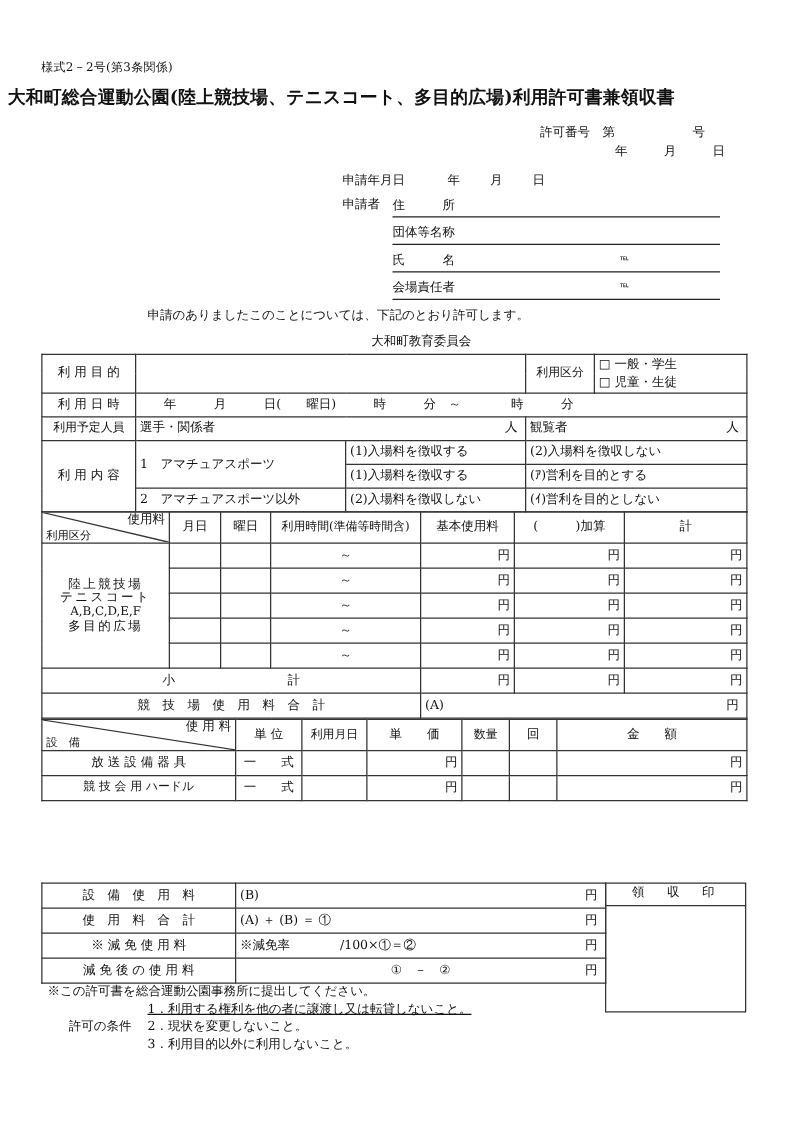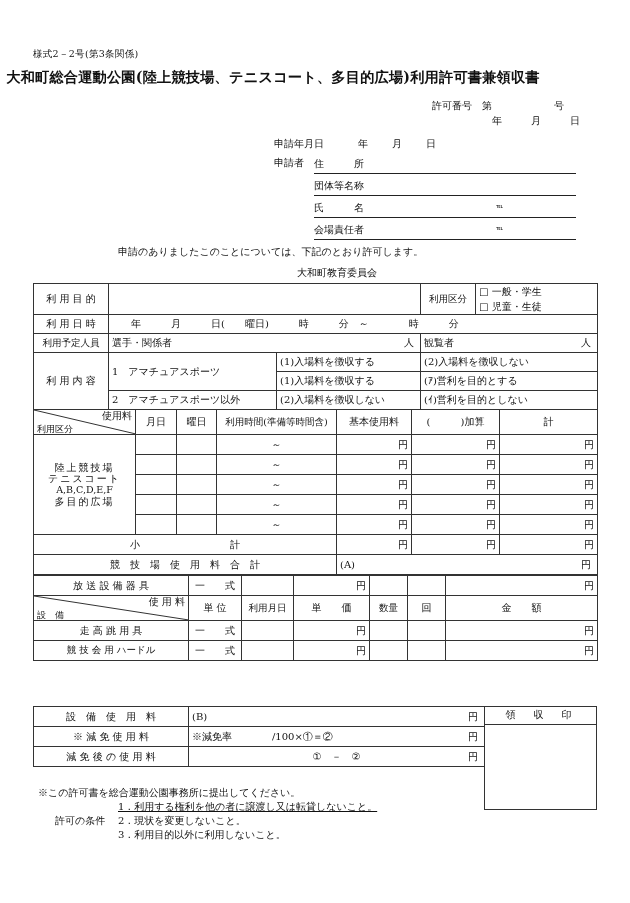--- a/index.html
+++ b/index.html
@@ -413,46 +413,37 @@
       <col style="width:155px">
         <col style="width:53px">
         <col style="width:52px">
       <col style="width:76px">
         <col style="width:38px">
         <col style="width:38px">
         <col style="width:152px">
     </colgroup>
     <tbody>
         <tr>
-      <td class="c">放 送 設 備 器 具</td>
-      <td class="c">一　　式</td>
-      <td></td>
-      <td class="r yen">円</td>
-      <td></td>
-      <td></td>
-      <td class="r yen">円</td>
-    </tr>
-
-    <tr>
       <td class="diag-cell">
         <svg width="155" height="24" viewBox="0 0 155 24">
               <line x1="0" y1="0" x2="155" y2="24" stroke="#333" stroke-width="1"></line>
             </svg>
         <span class="tr-txt">使 用 料</span>
         <span class="bl-txt">設　備</span>
       </td>
       <td class="c" style="height:24px;">単 位</td>
       <td class="c" style="font-size:9.5px;">利用月日</td>
       <td class="c">単　　価</td>
       <td class="c" style="font-size:9.5px;">数量</td>
       <td class="c">回</td>
       <td class="c">金　　額</td>
     </tr>
-    <tr>
-      <td class="c">走 高 跳 用 具</td>
+
+    <tr>
+      <td class="c">放 送 設 備 器 具</td>
       <td class="c">一　　式</td>
       <td></td>
       <td class="r yen">円</td>
       <td></td>
       <td></td>
       <td class="r yen">円</td>
     </tr>
     <tr>
       <td class="c" style="font-size:9.5px;">競 技 会 用 ハードル</td>
       <td class="c">一　　式</td>
@@ -472,20 +463,27 @@
       </colgroup>
     <tbody>
         <tr>
       <td class="c">設　備　使　用　料</td>
       <td style="position:relative;">
         <span>(B)</span>
         <span style="position:absolute;right:6px;">円</span>
       </td>
     </tr>
     <tr>
+      <td class="c">使　用　料　合　計</td>
+      <td style="position:relative;">
+        <span>(A) ＋ (B) ＝ ①</span>
+        <span style="position:absolute;right:6px;">円</span>
+      </td>
+    </tr>
+    <tr>
       <td class="c">※ 減 免 使 用 料</td>
       <td style="position:relative;">
         <span>※減免率　　　　/100×①＝②</span>
         <span style="position:absolute;right:6px;">円</span>
       </td>
     </tr>
     <tr>
       <td class="c">減 免 後 の 使 用 料</td>
       <td style="position:relative;text-align:center;">
         <span>①　－　②</span>

